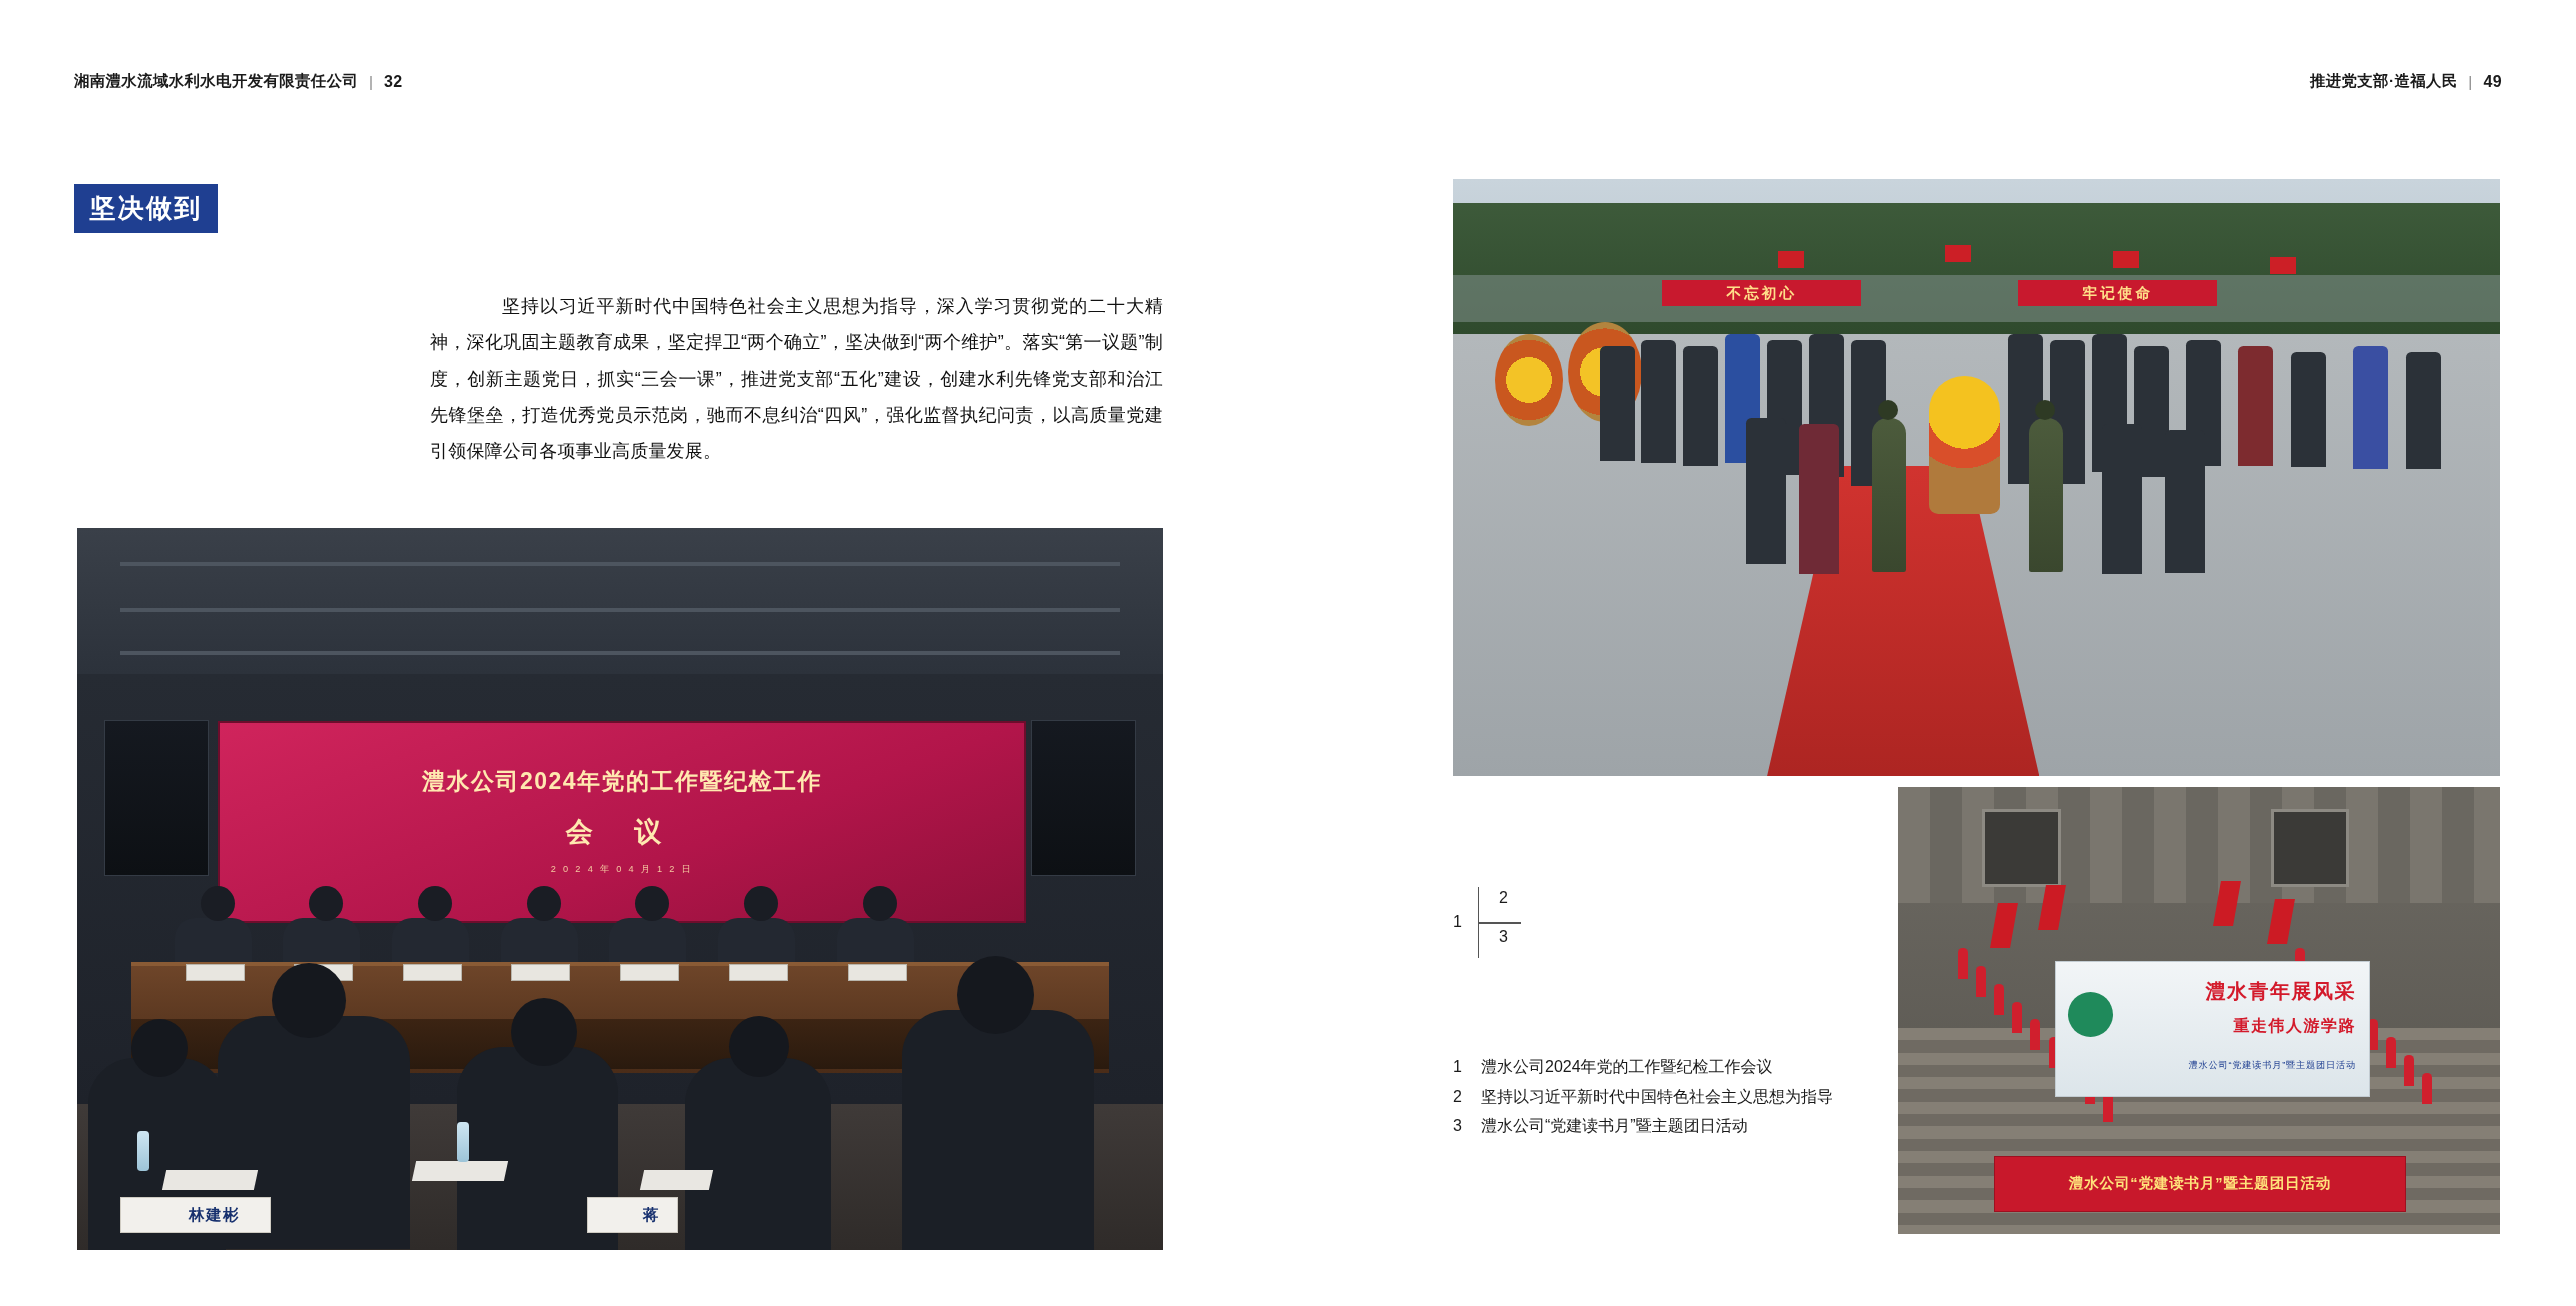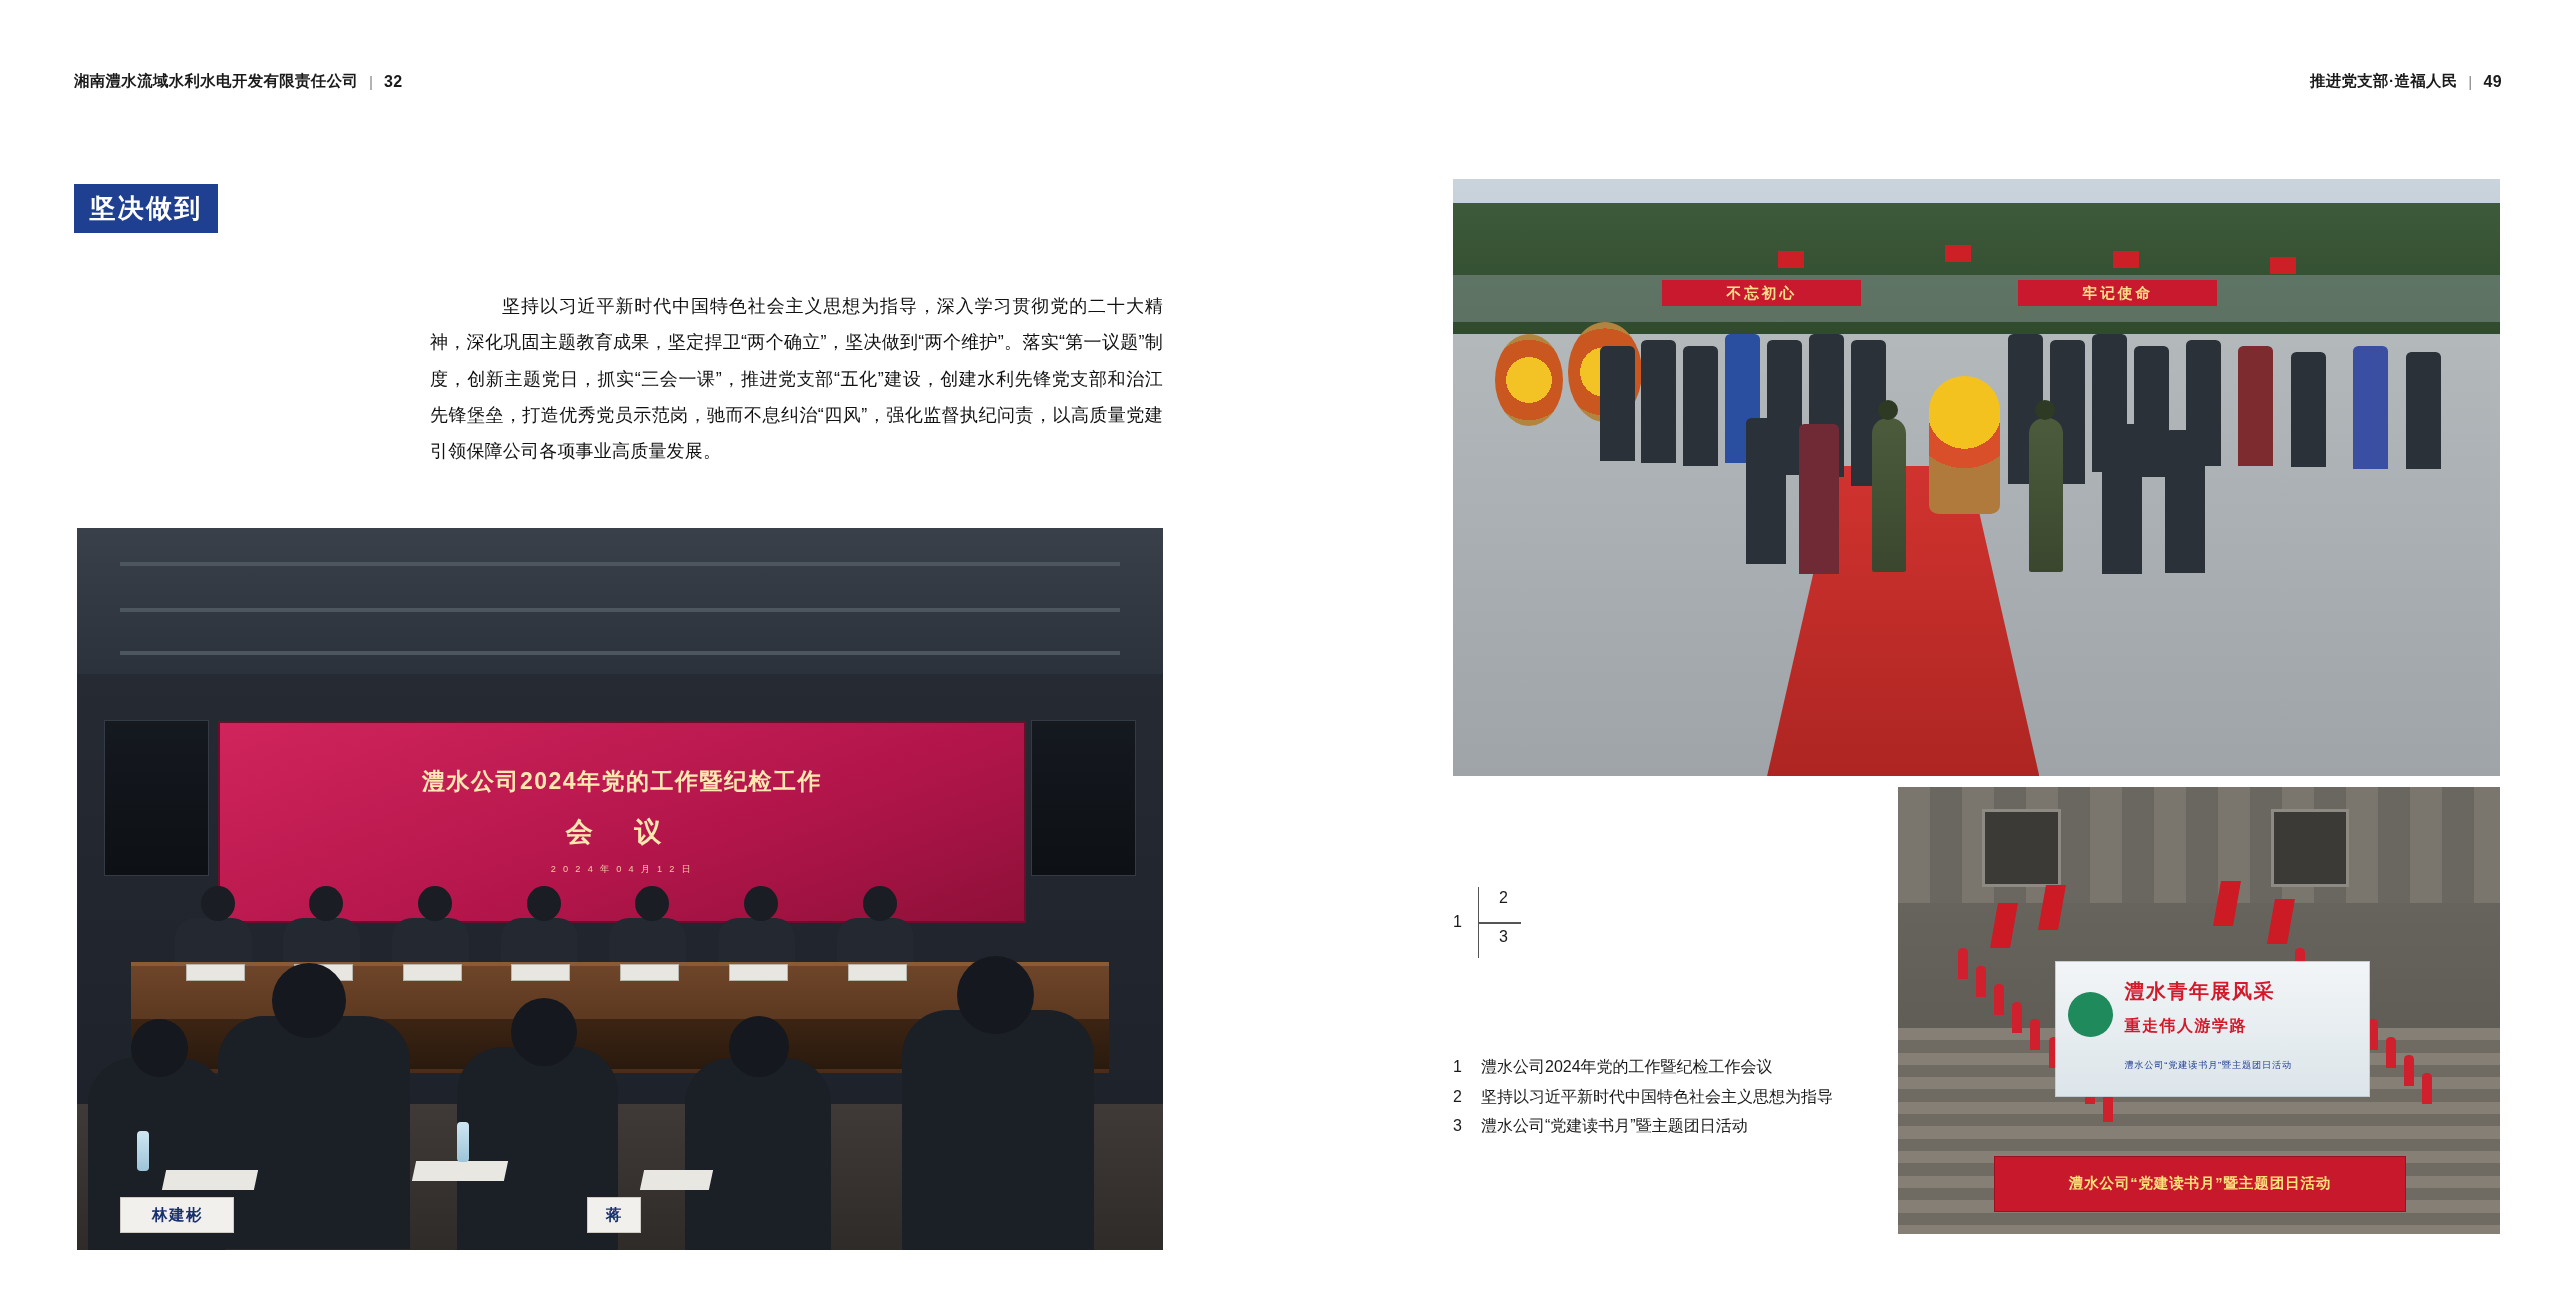--- a/index.html
+++ b/index.html
@@ -91,20 +91,21 @@
     height: 597px;
     background: #8d9aa5;
   }
   
   #photo-formation {
     left: 1898px;
     top: 787px;
     width: 602px;
     height: 447px;
     background: #404040;
+    text-align: right;
   }
 
   
   .m-ceiling {
     position: absolute; left: 0; top: 0; width: 100%; height: 146px;
     background: linear-gradient(#3a4049, #2c323b);
   }
   .m-ceilingline {
     position: absolute; height: 3.8px; background: #4d555f; left: 4%; width: 92%;
   }
@@ -172,21 +173,21 @@
     transform: skewX(-12deg);
   }
   .m-bottle {
     position: absolute; width: 12.3px; height: 40px; border-radius: 3.8px;
     background: linear-gradient(#cfe6f2, #9dc4d8);
   }
   .m-badge {
     position: absolute; bottom: 17px; width: 112px; height: 34px;
     background: #f2f0ec; border: 1.5px solid #cfcbc2;
     display: flex; align-items: center; justify-content: center;
-    font-size: 15.4px; font-weight: 700; color: #17306e; letter-spacing: 1.5px;
+    font-size: 15.4px; font-weight: 700; color: #17306e; letter-spacing: 1.5px; padding-left: 37px;
   }
 
   
   .sq-sky {
     position: absolute; left:0; top:0; width: 100%; height: 26%;
     background: linear-gradient(#c9d4dc, #b7c4ce);
   }
   .sq-trees {
     position: absolute; left:0; top:4%; width: 100%; height: 22%;
     background: linear-gradient(#3d5a3a, #2f4a2d);

